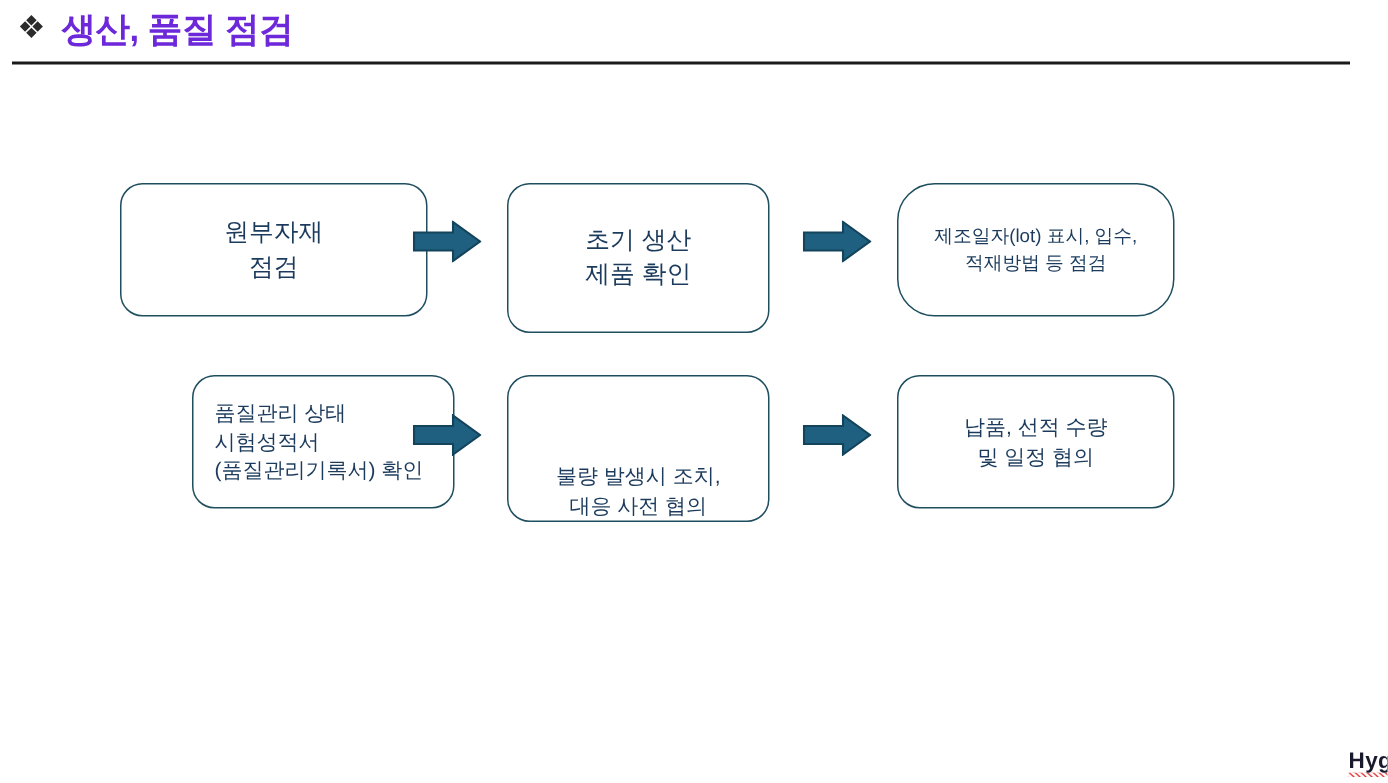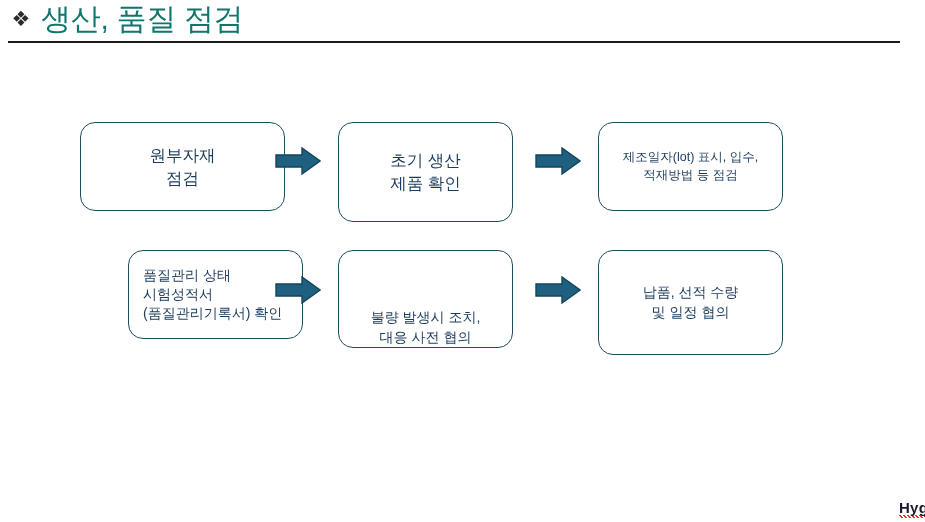--- a/index.html
+++ b/index.html
@@ -39,23 +39,23 @@
     width: 22px;
     height: 22px;
     position: relative;
     flex: 0 0 auto;
     color: #2b2b2b;
     font-size: 21px;
     line-height: 22px;
     text-align: center;
   }
   .page-title {
-    font-size: 30px;
-    font-weight: normal;
-    color: #0f766e;
+    font-size: 23px;
+    font-weight: bold;
+    color: #6d28d9;
     letter-spacing: -0.3px;
     line-height: 26px;
   }
   .title-rule {
     position: absolute;
     left: 8px;
     top: 41px;
     width: 892px;
     height: 0;
     border-top: 2px solid #1a1a1a;
@@ -154,21 +154,21 @@
     <span class="box-text">초기 생산
 제품 확인</span>
   </div>
 
   <div class="block-arrow" style="left:535px; top:147px; width:46px; height:28px;">
     <svg viewBox="0 0 46 28" preserveAspectRatio="none" aria-hidden="true">
       <polygon points="1,8 27,8 27,1 45,14 27,27 27,20 1,20" fill="#1f6080" stroke="#14445c" stroke-width="1.4" stroke-linejoin="miter"></polygon>
     </svg>
   </div>
 
-  <div class="flow-box align-center fs-sm" style="left:598px; top:122px; width:185px; height:89px;">
+  <div class="flow-box align-center fs-sm" style="left:598px; top:122px; width:185px; height:89px;border-radius:25px;">
     <span class="box-text">제조일자(lot) 표시, 입수,
 적재방법 등 점검</span>
   </div>
 
   <div class="flow-box align-left fs-md" style="left:80px; top:250px; width:175px; height:89px;margin-left:48px;">
     <span class="box-text">품질관리 상태
 시험성적서
 (품질관리기록서) 확인</span>
   </div>
 
@@ -182,20 +182,20 @@
     <span class="box-text">불량 발생시 조치,
 대응 사전 협의</span>
   </div>
 
   <div class="block-arrow" style="left:535px; top:276px; width:46px; height:28px;">
     <svg viewBox="0 0 46 28" preserveAspectRatio="none" aria-hidden="true">
       <polygon points="1,8 27,8 27,1 45,14 27,27 27,20 1,20" fill="#1f6080" stroke="#14445c" stroke-width="1.4" stroke-linejoin="miter"></polygon>
     </svg>
   </div>
 
-  <div class="flow-box align-center fs-md" style="left:598px; top:250px; width:185px; height:105px;">
+  <div class="flow-box align-center fs-md" style="left:598px; top:250px; width:185px; height:89px;">
     <span class="box-text">납품, 선적 수량
 및 일정 협의</span>
   </div>
 
 </div>
 
 <div class="footer-logo">Hyg</div>
 
 </body></html>

